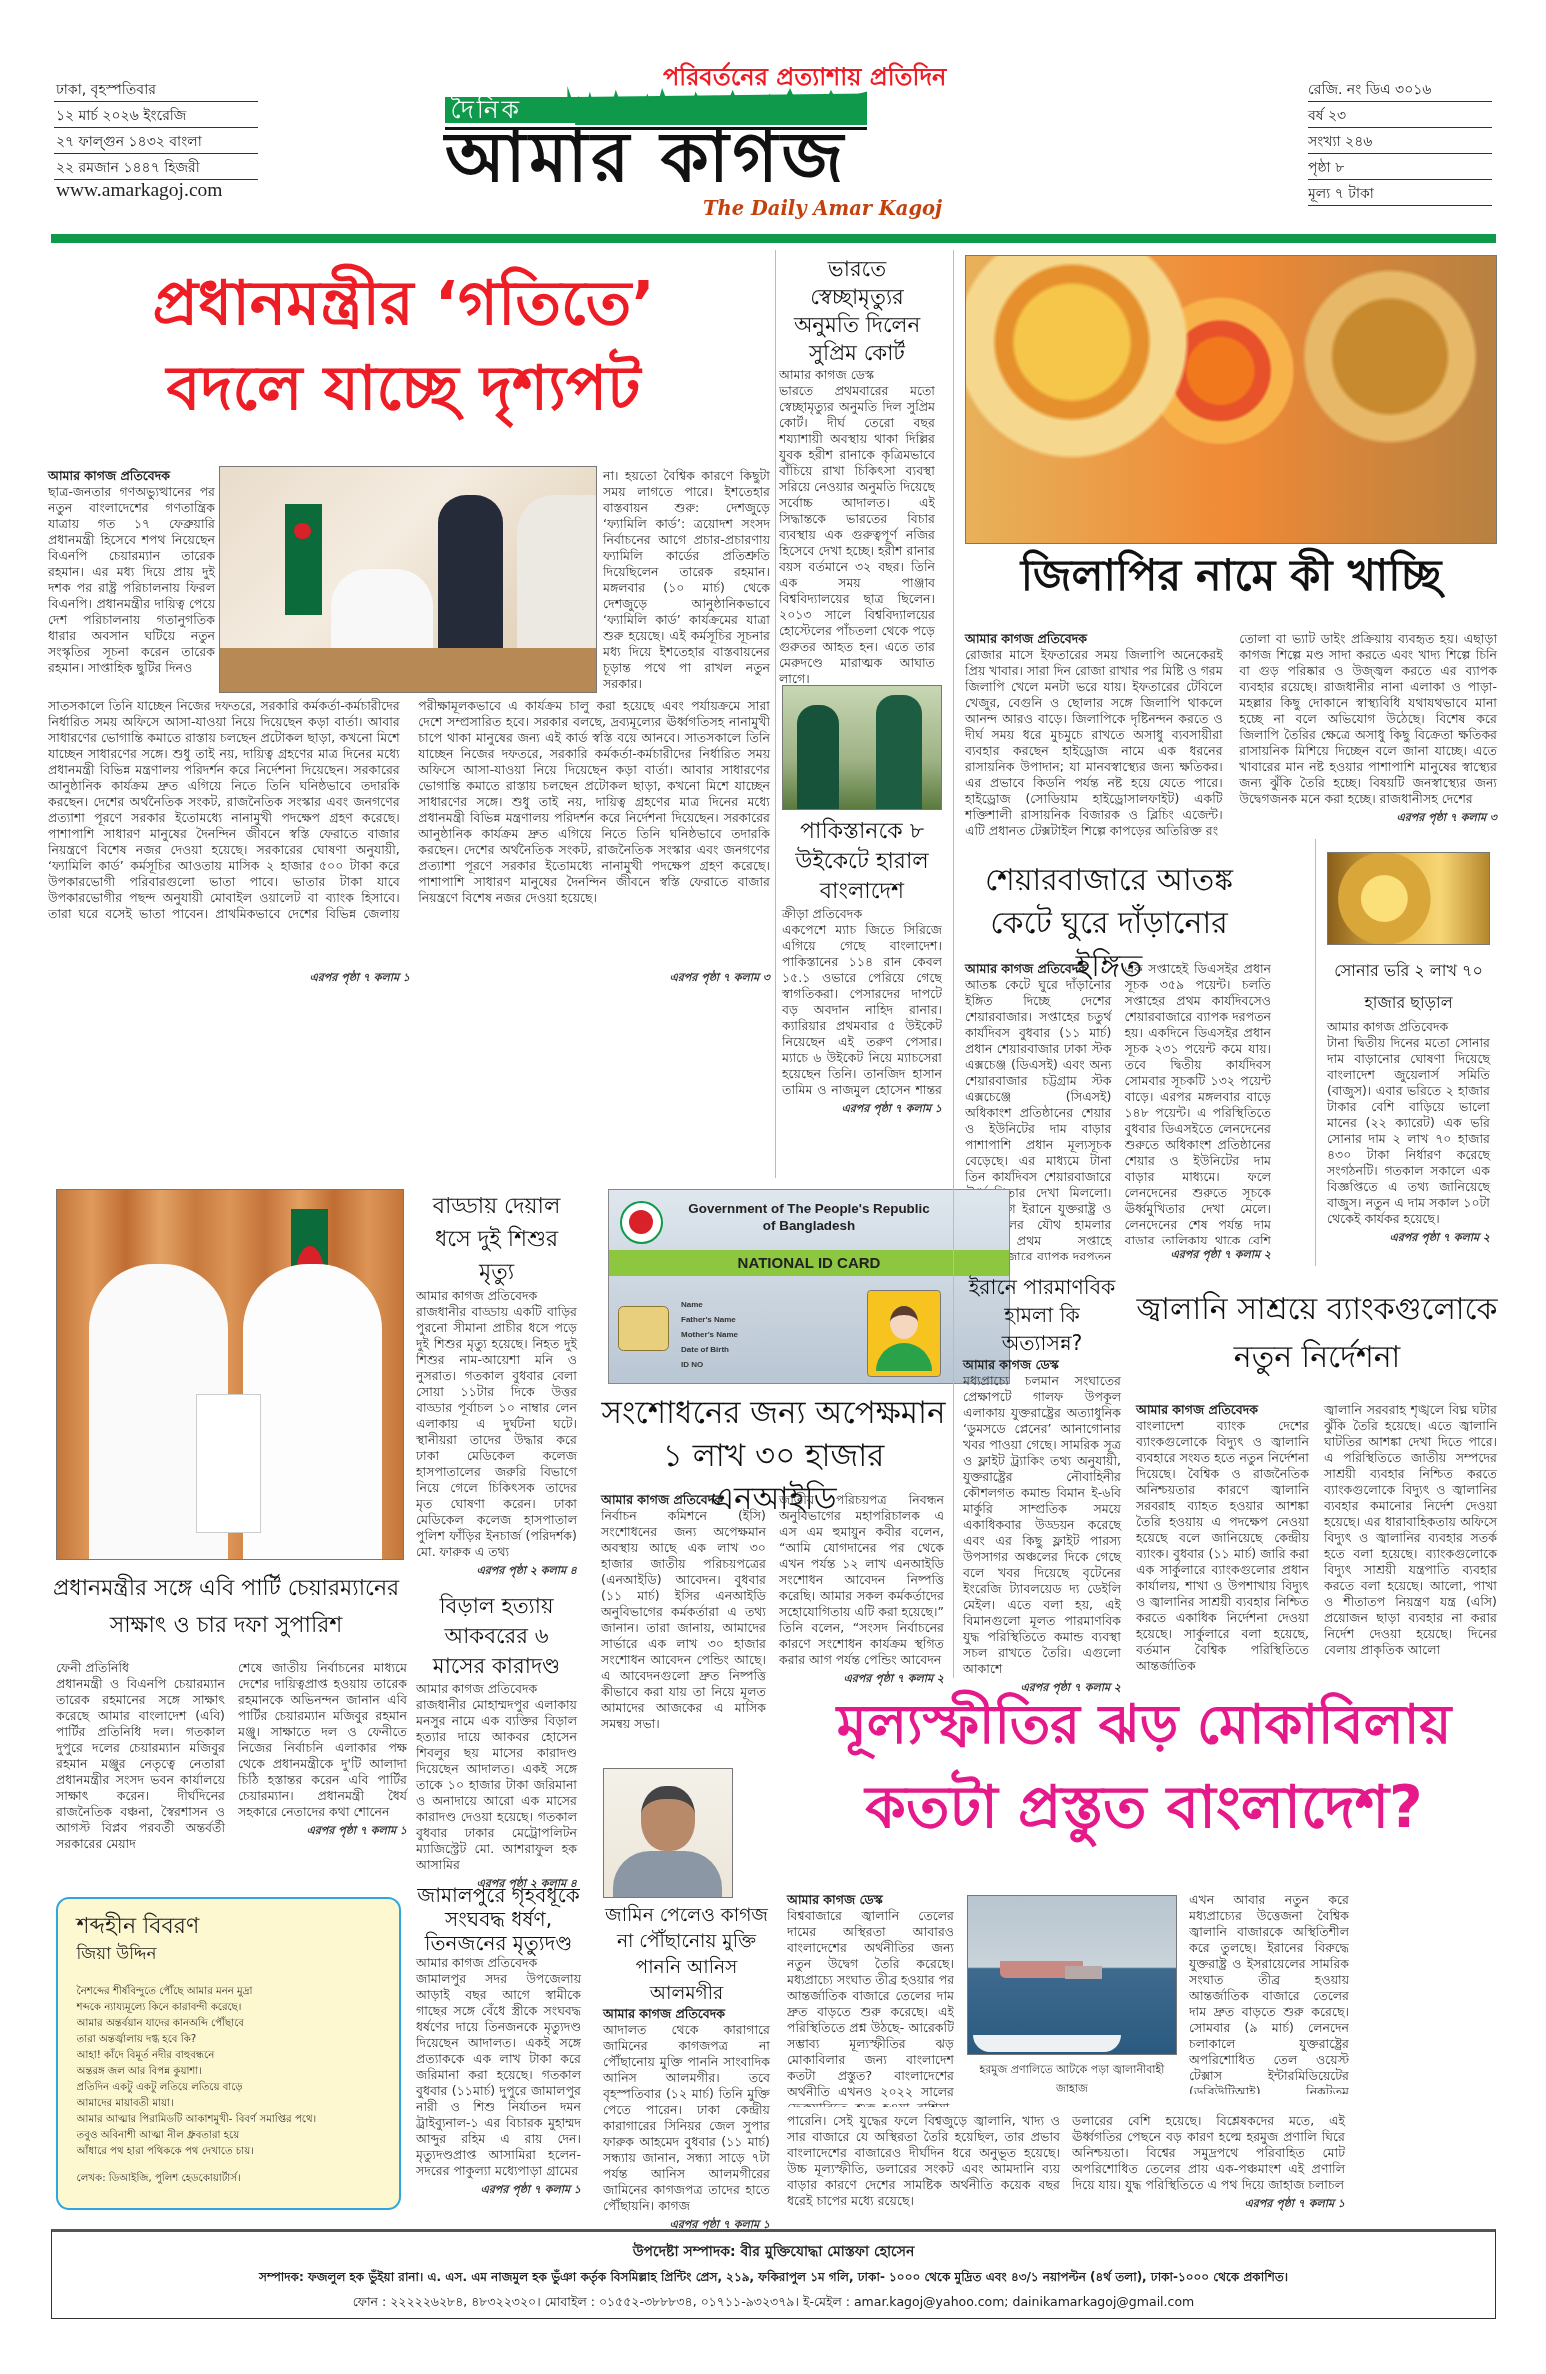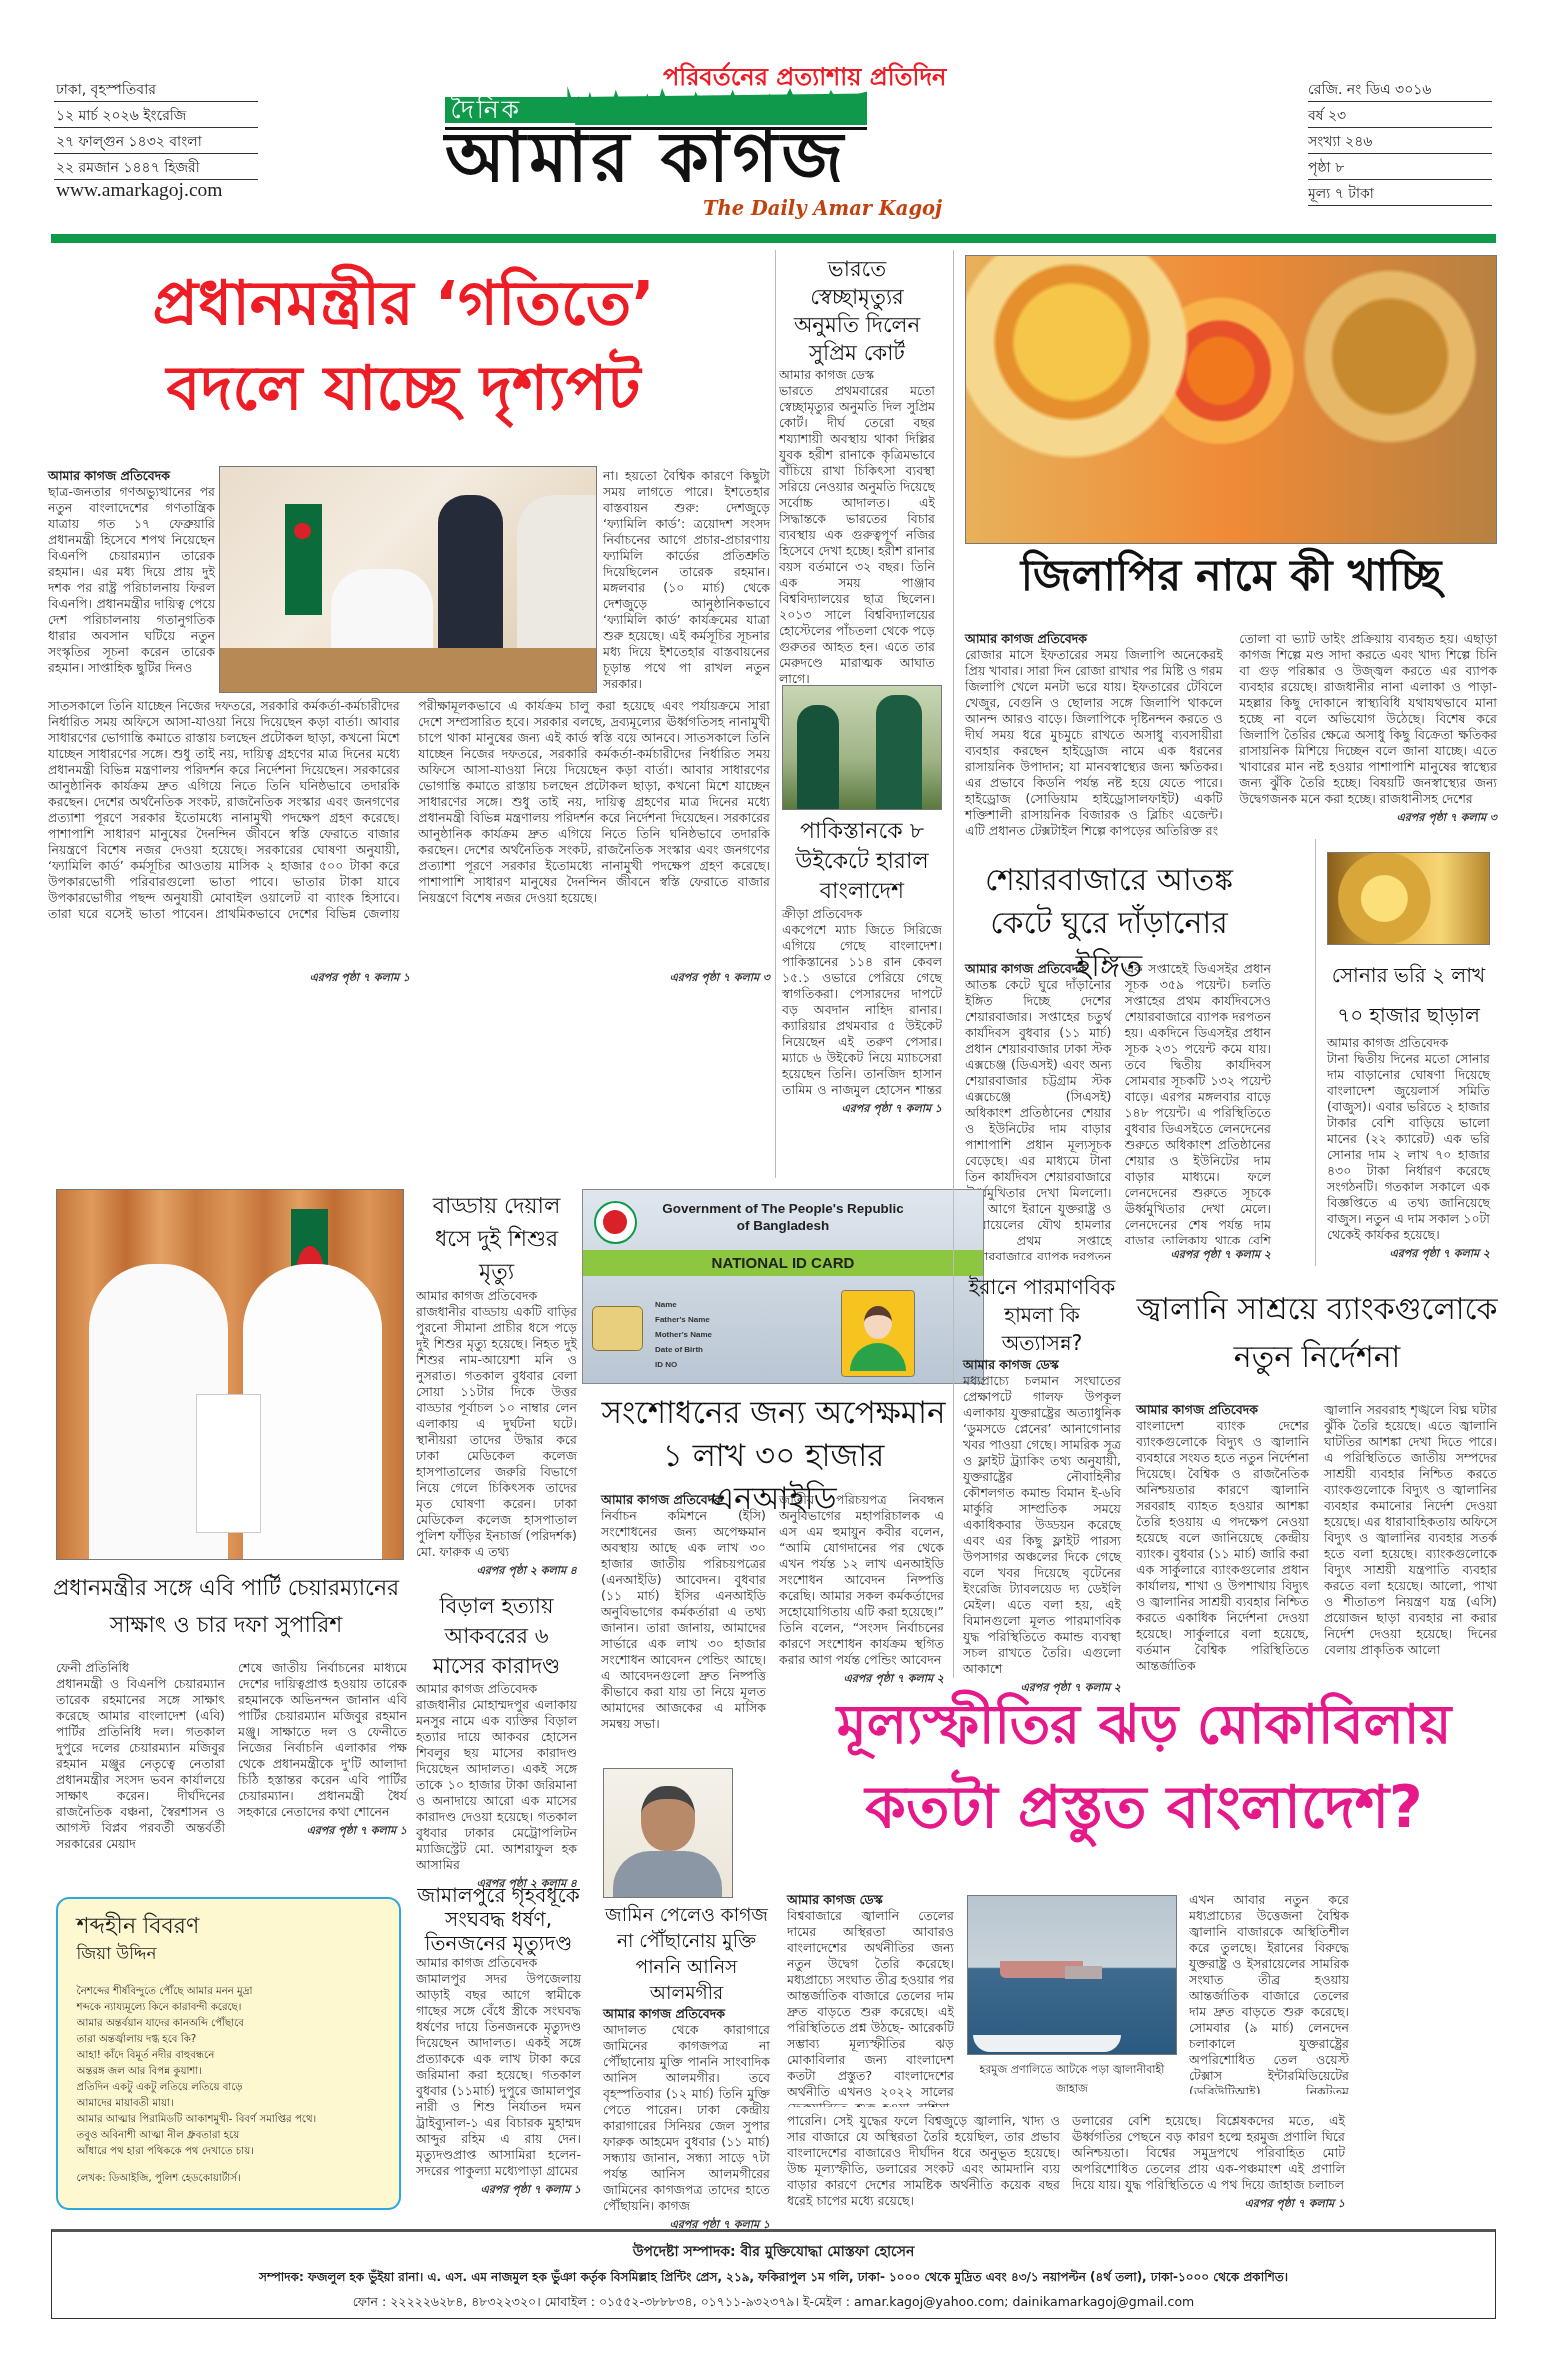--- a/index.html
+++ b/index.html
@@ -119,21 +119,21 @@
     <div class="body-text" style="height:283px;overflow:hidden">আতঙ্ক কেটে ঘুরে দাঁড়ানোর ইঙ্গিত দিচ্ছে দেশের শেয়ারবাজার। সপ্তাহের চতুর্থ কার্যদিবস বুধবার (১১ মার্চ) প্রধান শেয়ারবাজার ঢাকা স্টক এক্সচেঞ্জ (ডিএসই) এবং অন্য শেয়ারবাজার চট্টগ্রাম স্টক এক্সচেঞ্জে (সিএসই) অধিকাংশ প্রতিষ্ঠানের শেয়ার ও ইউনিটের দাম বাড়ার পাশাপাশি প্রধান মূল্যসূচক বেড়েছে। এর মাধ্যমে টানা তিন কার্যদিবস শেয়ারবাজারে ঊর্ধ্বমুখিতার দেখা মিললো। এর আগে ইরানে যুক্তরাষ্ট্র ও ইসরায়েলের যৌথ হামলার পর প্রথম সপ্তাহে শেয়ারবাজারে ব্যাপক দরপতন হয়।</div>
   </div>
   <div style="width:147px">
     <div class="body-text" style="height:283px;overflow:hidden">এক সপ্তাহেই ডিএসইর প্রধান সূচক ৩৫৯ পয়েন্ট। চলতি সপ্তাহের প্রথম কার্যদিবসেও শেয়ারবাজারে ব্যাপক দরপতন হয়। একদিনে ডিএসইর প্রধান সূচক ২৩১ পয়েন্ট কমে যায়। তবে দ্বিতীয় কার্যদিবস সোমবার সূচকটি ১৩২ পয়েন্ট বাড়ে। এরপর মঙ্গলবার বাড়ে ১৪৮ পয়েন্ট। এ পরিস্থিতিতে বুধবার ডিএসইতে লেনদেনের শুরুতে অধিকাংশ প্রতিষ্ঠানের শেয়ার ও ইউনিটের দাম বাড়ার মাধ্যমে। ফলে লেনদেনের শুরুতে সূচকে ঊর্ধ্বমুখিতার দেখা মেলে। লেনদেনের শেষ পর্যন্ত দাম বাড়ার তালিকায় থাকে বেশি প্রতিষ্ঠান।</div>
     <div class="cont">এরপর পৃষ্ঠা ৭ কলাম ২</div>
   </div>
 </div>
 
 <div class="abs img" style="left:1327px;top:852px;width:163px;height:93px;background:radial-gradient(circle at 35% 50%,#fbe07a 0 20%,#d9a63a 21% 40%,transparent 41%),linear-gradient(90deg,#8a5f1a,#e8b84a 40%,#f7d676 70%,#b5862b)"></div>
 <div class="abs" style="left:1327px;top:955px;width:163px">
-  <div class="hl" style="font-size:20px;line-height:40px">সোনার ভরি ২ লাখ ৭০ হাজার ছাড়াল</div>
+  <div class="hl" style="font-size:16px;line-height:32px">সোনার ভরি ২ লাখ ৭০ হাজার ছাড়াল</div>
   <div class="byline-n">আমার কাগজ প্রতিবেদক</div>
   <div class="body-text">টানা দ্বিতীয় দিনের মতো সোনার দাম বাড়ানোর ঘোষণা দিয়েছে বাংলাদেশ জুয়েলার্স সমিতি (বাজুস)। এবার ভরিতে ২ হাজার টাকার বেশি বাড়িয়ে ভালো মানের (২২ ক্যারেট) এক ভরি সোনার দাম ২ লাখ ৭০ হাজার ৪৩০ টাকা নির্ধারণ করেছে সংগঠনটি। গতকাল সকালে এক বিজ্ঞপ্তিতে এ তথ্য জানিয়েছে বাজুস। নতুন এ দাম সকাল ১০টা থেকেই কার্যকর হয়েছে।</div>
   <div class="cont">এরপর পৃষ্ঠা ৭ কলাম ২</div>
 </div>
 
 <div class="abs img" style="left:56px;top:1189px;width:348px;height:371px;background:linear-gradient(90deg,#c4753a 0,#e09a5c 10%,#c06d32 20%,#e3a265 30%,#c87a3e 40%,#dc9556 50%,#c4733a 60%,#e39f61 70%,#c06d32 80%,#dc9556 90%,#c4753a 100%)">
   <div style="position:absolute;left:234px;top:18.6px;width:37px;height:352px;background:#0b6b3a">
       <div style="width:28px;height:56px;background:#d82128;margin:37px 0 0 4.6px;border-radius:50%"></div>
     </div>
   <div style="position:absolute;left:32px;top:74px;width:139px;height:297px;background:#fafafa;border-radius:65px 65px 0 0"></div>
@@ -162,21 +162,21 @@
   <div class="cont">এরপর পৃষ্ঠা ২ কলাম ৪</div>
 </div>
 
 <div class="abs" style="left:416px;top:1591px;width:161px">
   <div class="hl" style="font-size:21.3px;line-height:30px">বিড়াল হত্যায় আকবরের ৬ মাসের কারাদণ্ড</div>
   <div class="byline-n">আমার কাগজ প্রতিবেদক</div>
   <div class="body-text">রাজধানীর মোহাম্মদপুর এলাকায় মনসুর নামে এক ব্যক্তির বিড়াল হত্যার দায়ে আকবর হোসেন শিবলুর ছয় মাসের কারাদণ্ড দিয়েছেন আদালত। একই সঙ্গে তাকে ১০ হাজার টাকা জরিমানা ও অনাদায়ে আরো এক মাসের কারাদণ্ড দেওয়া হয়েছে। গতকাল বুধবার ঢাকার মেট্রোপলিটন ম্যাজিস্ট্রেট মো. আশরাফুল হক আসামির</div>
   <div class="cont">এরপর পৃষ্ঠা ২ কলাম ৪</div>
 </div>
 
-<div class="abs" style="left:582px;top:1189px;width:402px;height:195px;background:linear-gradient(180deg,#dfe6ee,#b9c6d3);border:0.9px solid #888">
+<div class="abs" style="left:608px;top:1189px;width:402px;height:195px;background:linear-gradient(180deg,#dfe6ee,#b9c6d3);border:0.9px solid #888">
   <div style="position:absolute;left:11px;top:11px;width:43px;height:43px;border-radius:50%;background:#fff;border:2.8px solid #0e9a4a">
       <div style="width:24px;height:24px;border-radius:50%;background:#d82128;margin:6.5px"></div>
     </div>
   <div style="position:absolute;left:58px;top:11px;width:284px;text-align:center;font-family:'Liberation Sans',sans-serif;font-weight:bold;font-size:13.4px;color:#222;line-height:16.7px">
     <div>Government of The People's Republic</div>
       <div>of Bangladesh</div>
   </div>
   <div style="position:absolute;left:0;top:60px;width:100%;height:26px;background:#8dc63f;text-align:center;font-family:'Liberation Sans',sans-serif;font-weight:bold;font-size:15px;line-height:26px;color:#222">NATIONAL ID CARD</div>
   <div style="position:absolute;left:9.3px;top:116px;width:51px;height:45px;background:#e7cf7d;border:0.9px solid #8a7530;border-radius:5.6px"></div>
   <div style="position:absolute;left:72px;top:107px;font-family:'Liberation Sans',sans-serif;font-size:8px;font-weight:bold;color:#333;line-height:15px">

